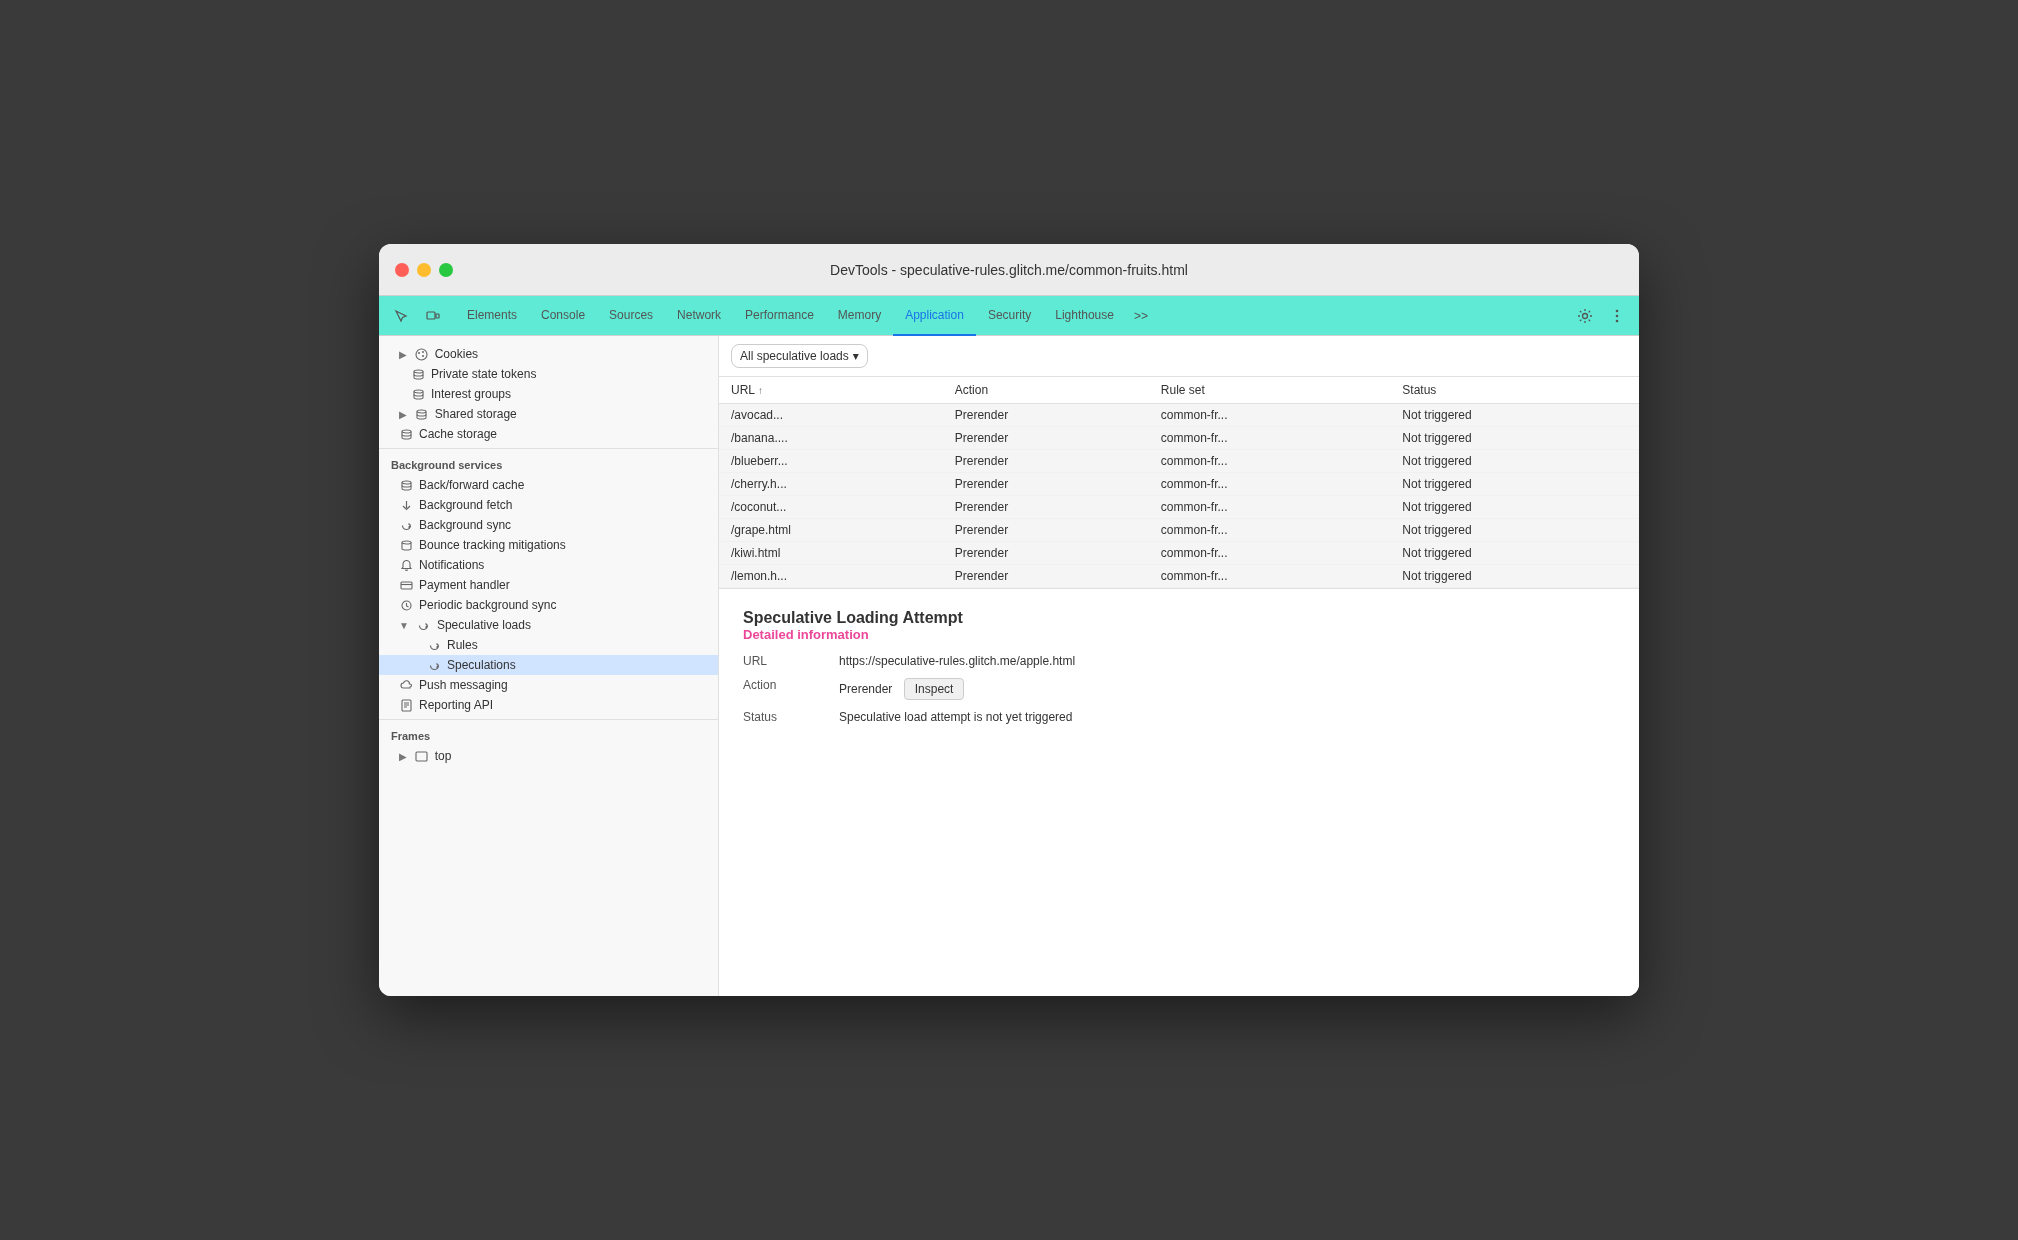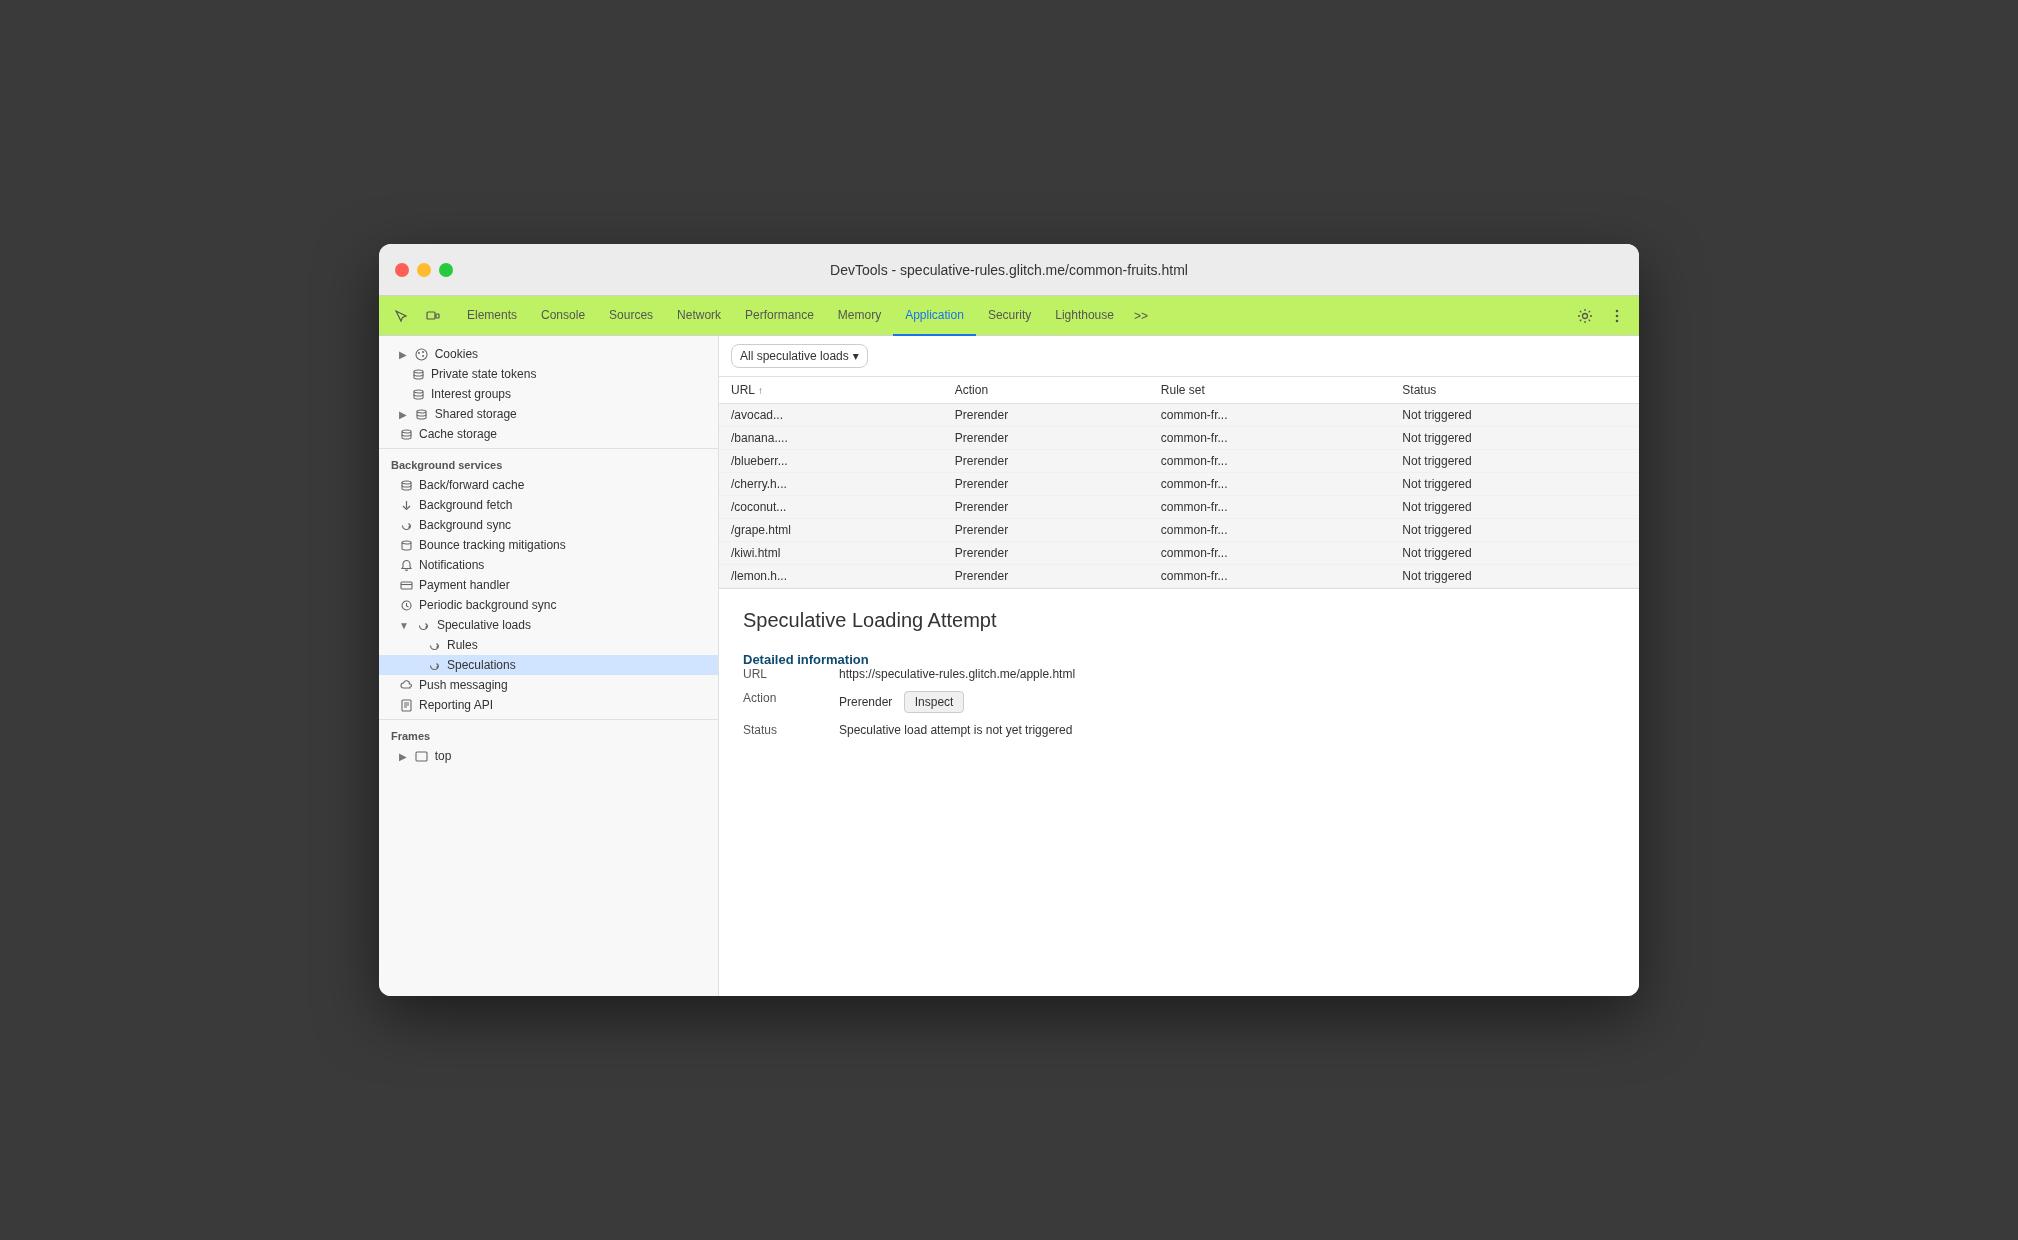--- a/index.html
+++ b/index.html
@@ -39,21 +39,21 @@
     }
     .tb-close { background: #ff5f57; }
     .tb-min { background: #febc2e; }
     .tb-max { background: #28c840; }
     .title-text {
       font-size: 14px;
       color: #333;
       font-weight: 500;
     }
     .devtools-tabs {
-      background: #bef264;
+      background: #5eead4;
       border-bottom: 1px solid #d0d0d0;
       display: flex;
       align-items: center;
       padding: 0 8px;
       height: 40px;
     }
     .devtools-tab-icons {
       display: flex;
       gap: 4px;
       margin-right: 8px;
@@ -194,29 +194,29 @@
       max-height: 230px;
       border-bottom: 1px solid #e0e0e0;
     }
     .detail-panel {
       flex: 1;
       padding: 20px 24px;
       overflow-y: auto;
       background: white;
     }
     .detail-title {
-      font-size: 20px;
-      font-weight: 400;
-      color: #333;
-      margin-bottom: 20px;
+      font-size: 16px;
+      font-weight: 700;
+      color: #333;
     }
     .detail-section-title {
       font-size: 13px;
       font-weight: 600;
-      color: #0c4a6e;
+      color: #ec4899;
+      margin-bottom: 12px;
     }
     .detail-row {
       display: flex;
       align-items: flex-start;
       margin-bottom: 10px;
       font-size: 12px;
     }
     .detail-label {
       color: #555;
       min-width: 80px;

